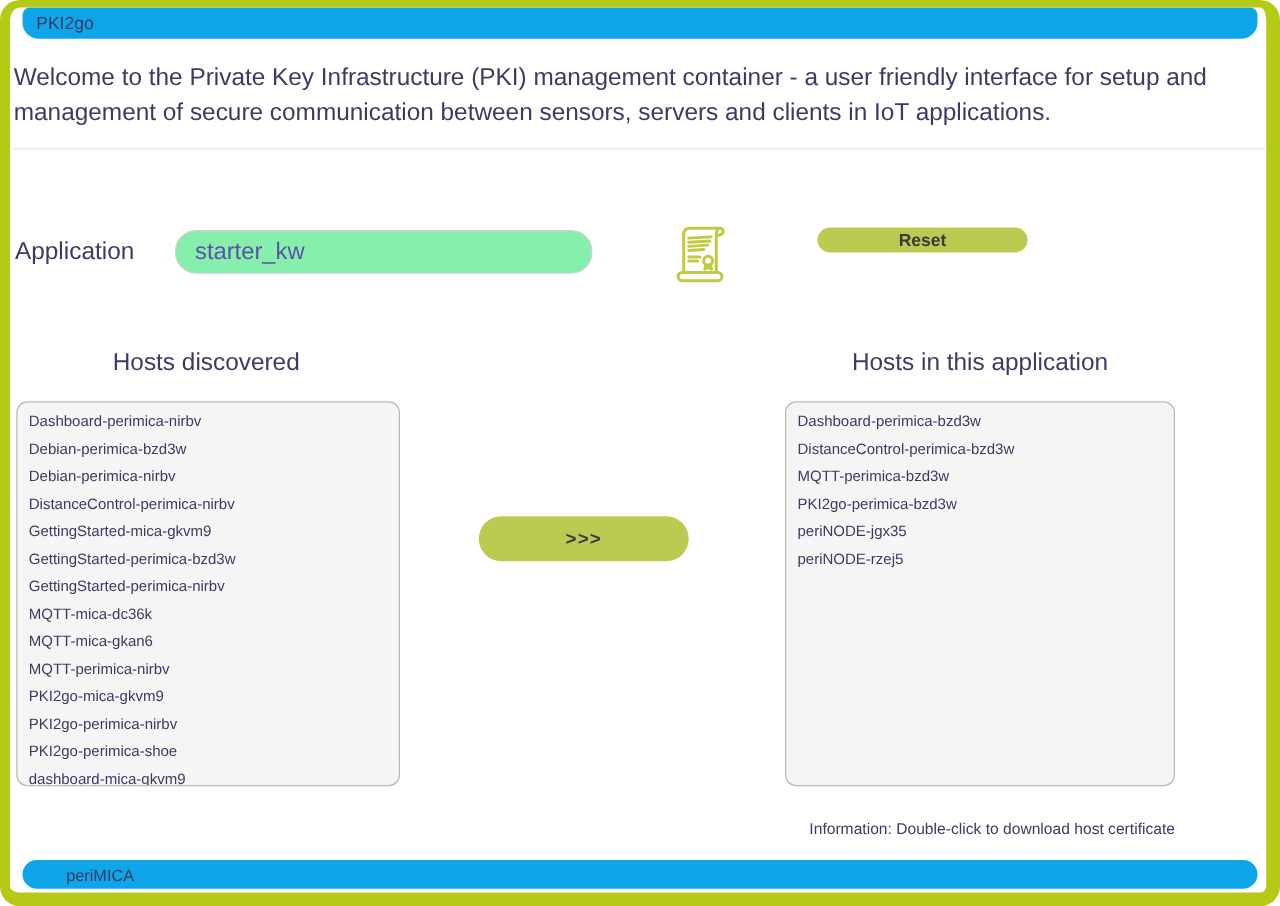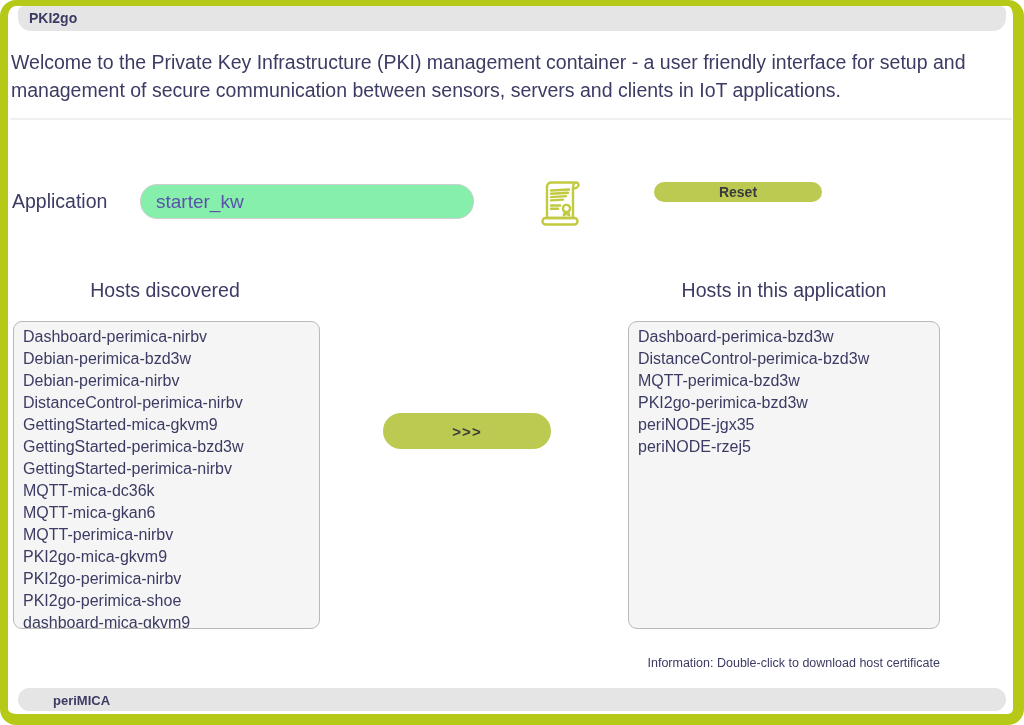--- a/index.html
+++ b/index.html
@@ -2,21 +2,21 @@
 <html><head>
 <meta charset="utf-8">
 <style>
   html,body{margin:0;padding:0;background:#ffffff;}
   body{font-family:"Liberation Sans",sans-serif;}
   #stage{position:relative;width:1024px;height:725px;background:#ffffff;overflow:hidden;}
   
   #frame{position:absolute;inset:0;border:8px solid #b5c916;border-top-width:6px;
          border-right-width:11px;border-bottom-width:11px;border-radius:16px;
          pointer-events:none;z-index:50;}
-  .bar{position:absolute;background:#e5e5e5;color:#3b3b63;font-weight:bold;}
+  .bar{position:absolute;background:#0ea5e9;color:#3b3b63;font-weight:normal;}
   #top-bar{left:18px;top:6px;width:988px;height:25px;border-radius:6px 6px 13px 13px;
            font-size:14px;line-height:25px;padding-left:11px;box-sizing:border-box;}
   #bottom-bar{left:18px;top:688px;width:988px;height:23px;border-radius:12px;
            font-size:13px;line-height:25px;padding-left:35px;box-sizing:border-box;}
   #welcome{position:absolute;left:11px;top:48px;width:995px;font-size:19.5px;
            line-height:28px;color:#3b3b63;}
   #divider{position:absolute;left:10px;top:118px;width:1002px;height:2px;background:#f0f0f0;}
   #app-label{position:absolute;left:12px;top:190px;font-size:19.5px;color:#3b3b63;}
   #app-input{position:absolute;left:140px;top:184px;width:334px;height:35px;box-sizing:border-box;
            border:1.5px solid #cfcfcf;border-radius:17px;background:#86efac;color:#5b53a9;
@@ -27,21 +27,21 @@
   #reset-btn{left:654px;top:182px;width:168px;height:20px;font-size:14px;}
   #move-btn{left:383px;top:413px;width:168px;height:36px;font-size:15px;letter-spacing:1px;}
   #add-host-btn{left:383px;top:481px;width:168px;height:36px;font-size:15px;}
   .list-title{position:absolute;top:279px;font-size:19.5px;color:#3b3b63;text-align:center;}
   #title-left{left:10px;width:310px;}
   #title-right{left:628px;width:312px;}
   .listbox{position:absolute;top:321px;height:308px;box-sizing:border-box;background:#f5f5f5;
            border:1.5px solid #b9b9b9;border-radius:9px;padding:4px 6px 4px 9px;overflow:hidden;}
   #list-left{left:13px;width:307px;}
   #list-right{left:628px;width:312px;}
-  .list-item{font-size:16px;line-height:22px;color:#3b3b63;white-space:nowrap;cursor:pointer;}
+  .list-item{font-size:12px;line-height:22px;color:#3b3b63;white-space:nowrap;cursor:pointer;}
   #info-text{position:absolute;left:600px;top:656px;width:340px;text-align:right;
              font-size:12.5px;color:#3b3b63;}
 </style>
 <title>PKI2go</title></head>
 <body>
 
 <div id="stage">
 
   <div id="top-bar" class="bar">
     <span>PKI2go</span>

